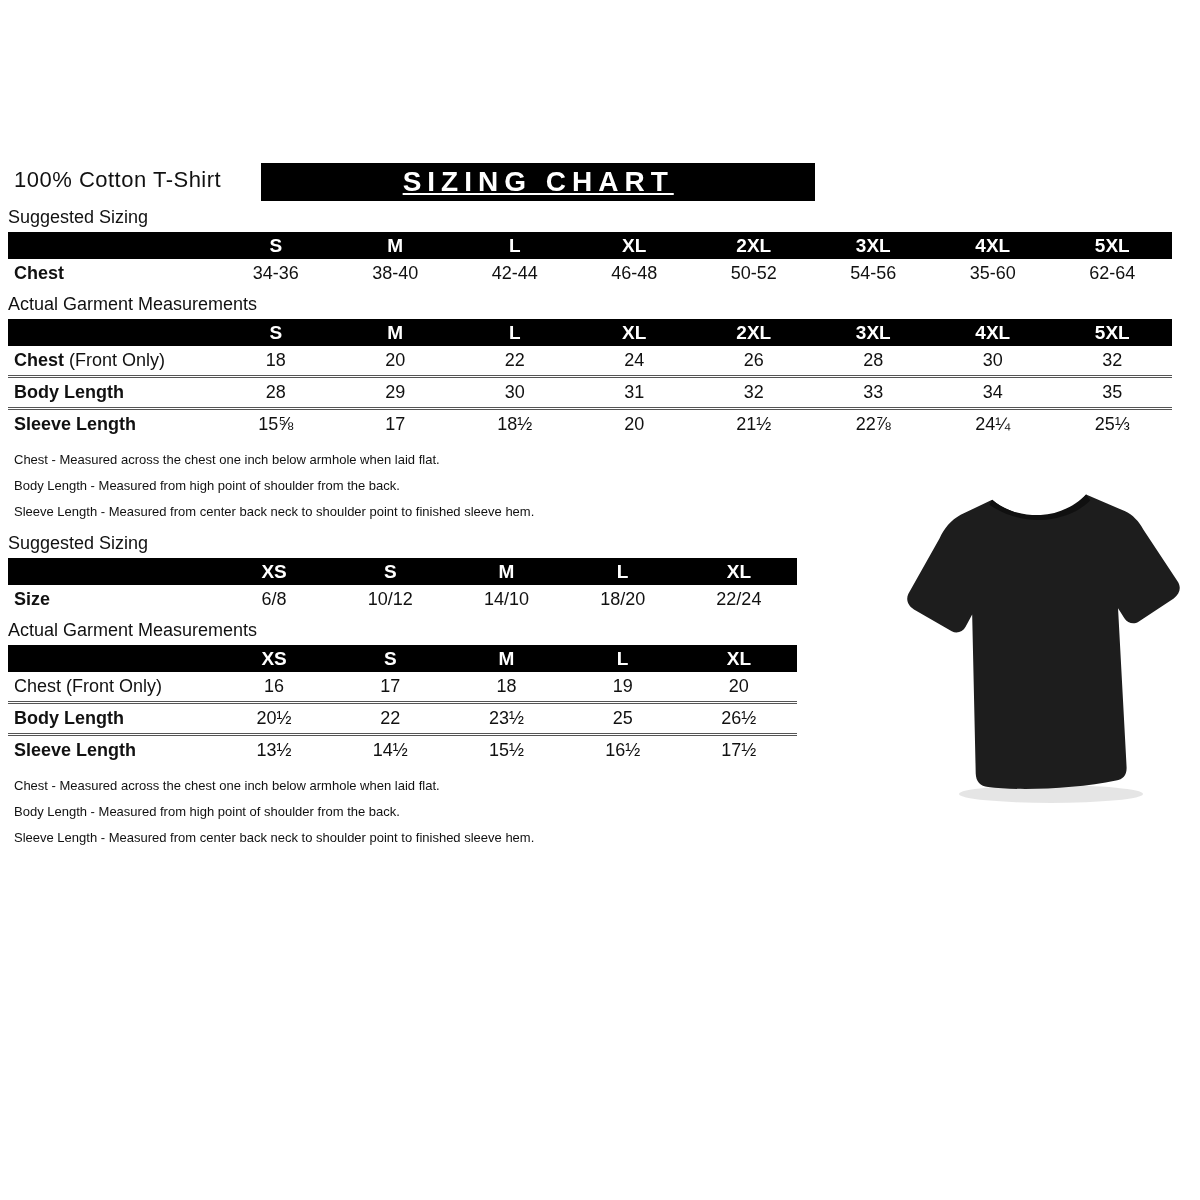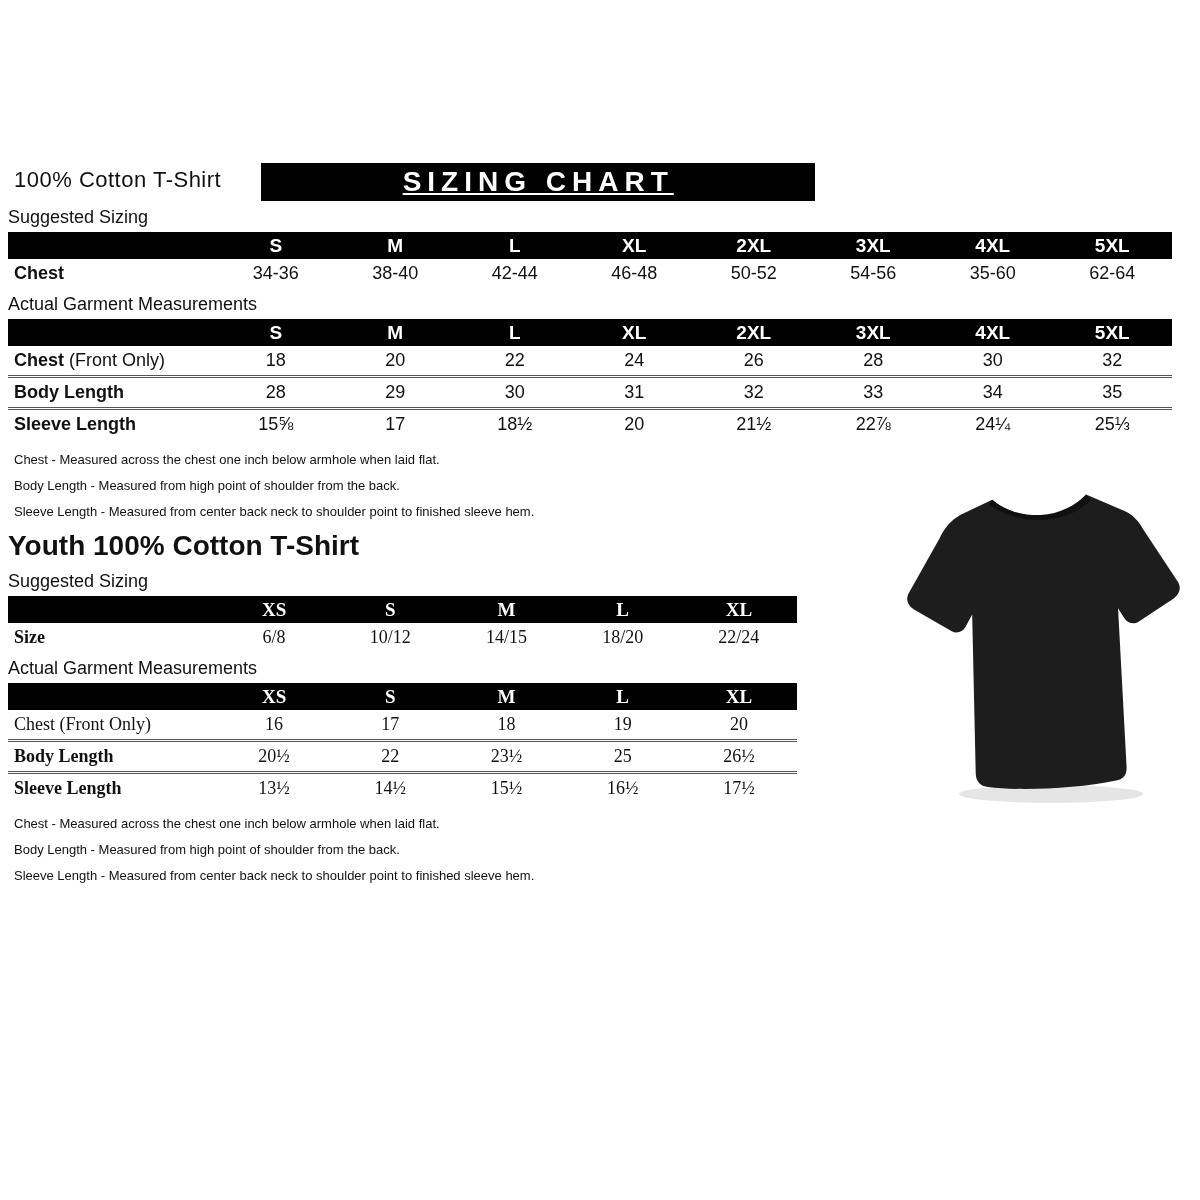--- a/index.html
+++ b/index.html
@@ -16,21 +16,21 @@
     margin-left:40px; margin-top:3px; width:554px; height:38px; background:#000;
     color:#fff; display:flex; align-items:center; justify-content:center;
     font-weight:700; font-size:28px; letter-spacing:6px;text-decoration:underline;
   }
 
   .section-label { font-size:18px; margin:6px 0 4px 0; }
   .section-label.gap { }
 
   table.chart { border-collapse:collapse; table-layout:fixed; }
   table.adult { width:1164px; }
-  table.youth { width:789px;font-family:Liberation Serif, serif; }
+  table.youth { width:789px; }
   .chart thead th {
     background:#000; color:#fff; font-size:19px; font-weight:700;
     height:27px; padding:0; text-align:center;
   }
   .chart tbody td { text-align:center; font-size:18px; height:29px; padding:0; }
   .chart .lblcol { width:208px; }
   .chart td.lblcol { text-align:left; padding-left:6px; }
   .b { font-weight:700; }
   .chart tbody tr + tr td { border-top:3px double #555; }
 
@@ -136,41 +136,40 @@
       </tr>
     </tbody>
   </table>
 
   <div class="notes">
     <div class="note">Chest - Measured across the chest one inch below armhole when laid flat.</div>
     <div class="note">Body Length - Measured from high point of shoulder from the back.</div>
     <div class="note">Sleeve Length - Measured from center back neck to shoulder point to finished sleeve hem.</div>
   </div>
 
-  <h2 class="youth-title">Youth 100% Cotton T-Shirt</h2>
 
   <div class="section-label" style="margin-top:8px;">Suggested Sizing</div>
 
   <table class="chart youth">
     <thead>
       <tr>
         <th class="lblcol"></th>
         <th>XS</th>
         <th>S</th>
         <th>M</th>
         <th>L</th>
         <th>XL</th>
       </tr>
     </thead>
     <tbody>
       <tr>
         <td class="lblcol"><span class="b">Size</span></td>
         <td>6/8</td>
         <td>10/12</td>
-        <td>14/15</td>
+        <td>14/10</td>
         <td>18/20</td>
         <td>22/24</td>
       </tr>
     </tbody>
   </table>
 
   <div class="section-label gap">Actual Garment Measurements</div>
 
   <table class="chart youth">
     <thead>

